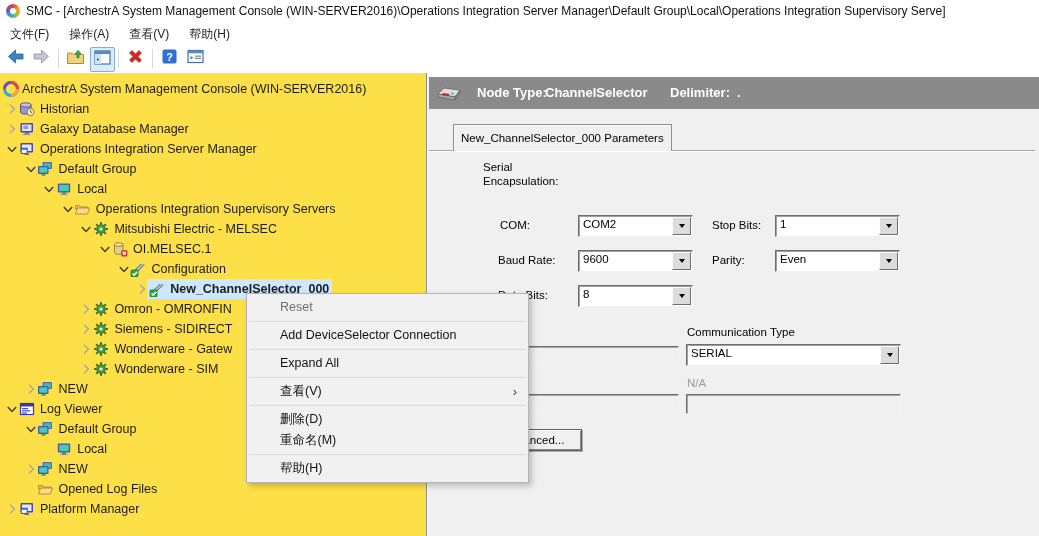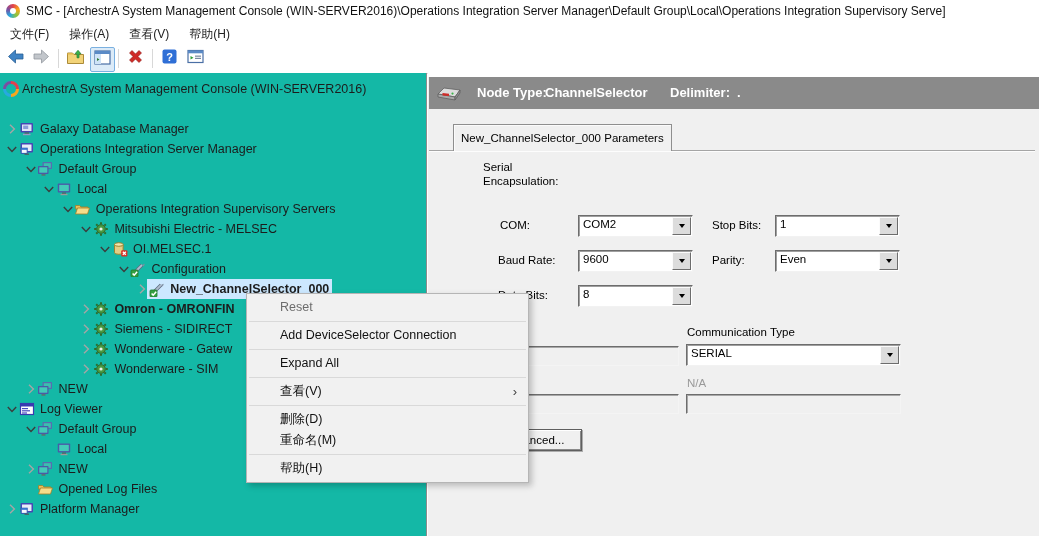--- a/index.html
+++ b/index.html
@@ -12,21 +12,21 @@
   .titlebar .tlogo::after{content:"";position:absolute;left:4px;top:4px;width:6px;height:6px;border-radius:50%;background:#fff;}
   .titlebar .ttext{position:absolute;left:26px;top:4px;font-size:12px;color:#111;white-space:nowrap;}
   .menubar{position:absolute;left:0;top:23px;width:1039px;height:21px;background:#fff;}
   .menu-item{display:inline-block;padding:3px 10px;font-size:12px;color:#222;}
   .toolbar{position:absolute;left:0;top:44px;width:1039px;height:29px;background:#fff;border-bottom:1px solid #e2e2e2;}
   .tb-btn{position:absolute;top:3px;width:23px;height:23px;display:flex;align-items:center;justify-content:center;}
   .tb-btn svg{width:19px;height:19px;}
   .tb-btn.active{border:1px solid #7ab0e0;background:#dcebf8;border-radius:2px;}
   .tb-sep{position:absolute;top:5px;width:1px;height:19px;background:#d8d8d8;}
   
-  .tree-pane{position:absolute;left:0;top:73px;width:426px;height:463px;background:#14b8a6;overflow:hidden;text-align:right;}
+  .tree-pane{position:absolute;left:0;top:73px;width:426px;height:463px;background:#fde047;overflow:hidden;text-align:right;}
   .splitter{position:absolute;left:426px;top:73px;width:1px;height:463px;background:#8c8c8c;}
   .panel{position:absolute;left:428px;top:73px;width:611px;height:463px;background:#f0f0f0;}
   .panel .topgap{position:absolute;left:0;top:0;width:611px;height:4px;background:#fff;}
   
   .tree-row{position:absolute;left:0;width:426px;height:20px;font-size:12.5px;color:#1c1c1c;white-space:nowrap;}
   .tree-exp{position:absolute;top:2px;width:16px;height:16px;}
   .tree-exp svg{width:16px;height:16px;}
   .tree-icon{position:absolute;top:2px;width:16px;height:16px;}
   .tree-icon svg{width:16px;height:16px;display:block;}
   .tree-label{position:absolute;top:0;height:20px;line-height:20px;padding:0 3px;}
@@ -133,20 +133,34 @@
     <span class="tree-icon" style="left: 3px;">
           <svg viewBox="0 0 16 16">
             <circle cx="8" cy="8" r="6.5" fill="none" stroke="#27a9e1" stroke-width="3"></circle>
             <path d="M8 1.5 A6.5 6.5 0 0 1 14.5 8" fill="none" stroke="#e4414b" stroke-width="3"></path>
             <path d="M14.5 8 A6.5 6.5 0 0 1 8 14.5" fill="none" stroke="#f7a81b" stroke-width="3"></path>
             <path d="M1.5 8 A6.5 6.5 0 0 1 8 1.5" fill="none" stroke="#7b4fa0" stroke-width="3"></path>
           </svg>
         </span>
     <span class="tree-label" style="left: 19px;">ArchestrA System Management Console (WIN-SERVER2016)</span>
   </div>
+      <div class="tree-row" style="top: 26px;">
+    <span class="tree-exp" style="left: 4px;"><svg viewBox="0 0 16 16">
+            <path d="M6 3.8 L10.4 8 L6 12.2" fill="none" stroke="#a6a6a6" stroke-width="1.4"></path>
+          </svg></span>
+    <span class="tree-icon" style="left: 18.5px;">
+          <svg viewBox="0 0 16 16">
+            <path d="M1.5 4 v7 a5.3 2.1 0 0 0 10.6 0 v-7" fill="#9d97c7" stroke="#5a5490" stroke-width="1"></path>
+            <ellipse cx="6.8" cy="4" rx="5.3" ry="2.1" fill="#c6c1e0" stroke="#5a5490" stroke-width="1"></ellipse>
+            <circle cx="11.6" cy="11" r="3.6" fill="#f5ecc4" stroke="#8a7a30" stroke-width="1"></circle>
+            <path d="M11.6 9.3 v1.8 l1.2 .8" stroke="#444" stroke-width="1" fill="none"></path>
+          </svg>
+        </span>
+    <span class="tree-label" style="left: 37px;">Historian</span>
+  </div>
       <div class="tree-row" style="top: 46px;">
     <span class="tree-exp" style="left: 4px;"><svg viewBox="0 0 16 16">
             <path d="M6 3.8 L10.4 8 L6 12.2" fill="none" stroke="#a6a6a6" stroke-width="1.4"></path>
           </svg></span>
     <span class="tree-icon" style="left: 18.5px;">
           <svg viewBox="0 0 16 16">
             <rect x="1.5" y="2" width="12.5" height="9.5" rx="1" fill="#4646b4"></rect>
             <rect x="3" y="3.5" width="9.5" height="6.5" fill="#dfe5f6"></rect>
             <rect x="4.2" y="4.6" width="5" height="3.4" fill="#8c9bd8"></rect>
             <rect x="5.5" y="11.5" width="4.5" height="1.3" fill="#555"></rect>
@@ -275,21 +289,21 @@
     <span class="tree-exp" style="left: 78.4px;"><svg viewBox="0 0 16 16">
             <path d="M6 3.8 L10.4 8 L6 12.2" fill="none" stroke="#a6a6a6" stroke-width="1.4"></path>
           </svg></span>
     <span class="tree-icon" style="left: 92.9px;">
           <svg viewBox="0 0 16 16">
             <path d="M12.8 8h2 M1.2 8h2 M8 1.2v2 M8 12.8v2 M11.4 11.4l1.4 1.4 M3.2 3.2l1.4 1.4 M11.4 4.6l1.4-1.4 M3.2 12.8l1.4-1.4" stroke="#2e6b2a" stroke-width="2"></path>
             <circle cx="8" cy="8" r="4.3" fill="#4a9a43" stroke="#2e6b2a" stroke-width="1"></circle>
             <circle cx="8" cy="8" r="1.6" fill="#eaf4e6"></circle>
           </svg>
         </span>
-    <span class="tree-label" style="left: 111.4px; font-weight: bold;">Omron - OMRONFIN</span>
+    <span class="tree-label" style="left: 111.4px;">Omron - OMRONFIN</span>
   </div>
       <div class="tree-row" style="top: 246px;">
     <span class="tree-exp" style="left: 78.4px;"><svg viewBox="0 0 16 16">
             <path d="M6 3.8 L10.4 8 L6 12.2" fill="none" stroke="#a6a6a6" stroke-width="1.4"></path>
           </svg></span>
     <span class="tree-icon" style="left: 92.9px;">
           <svg viewBox="0 0 16 16">
             <path d="M12.8 8h2 M1.2 8h2 M8 1.2v2 M8 12.8v2 M11.4 11.4l1.4 1.4 M3.2 3.2l1.4 1.4 M11.4 4.6l1.4-1.4 M3.2 12.8l1.4-1.4" stroke="#2e6b2a" stroke-width="2"></path>
             <circle cx="8" cy="8" r="4.3" fill="#4a9a43" stroke="#2e6b2a" stroke-width="1"></circle>
             <circle cx="8" cy="8" r="1.6" fill="#eaf4e6"></circle>

